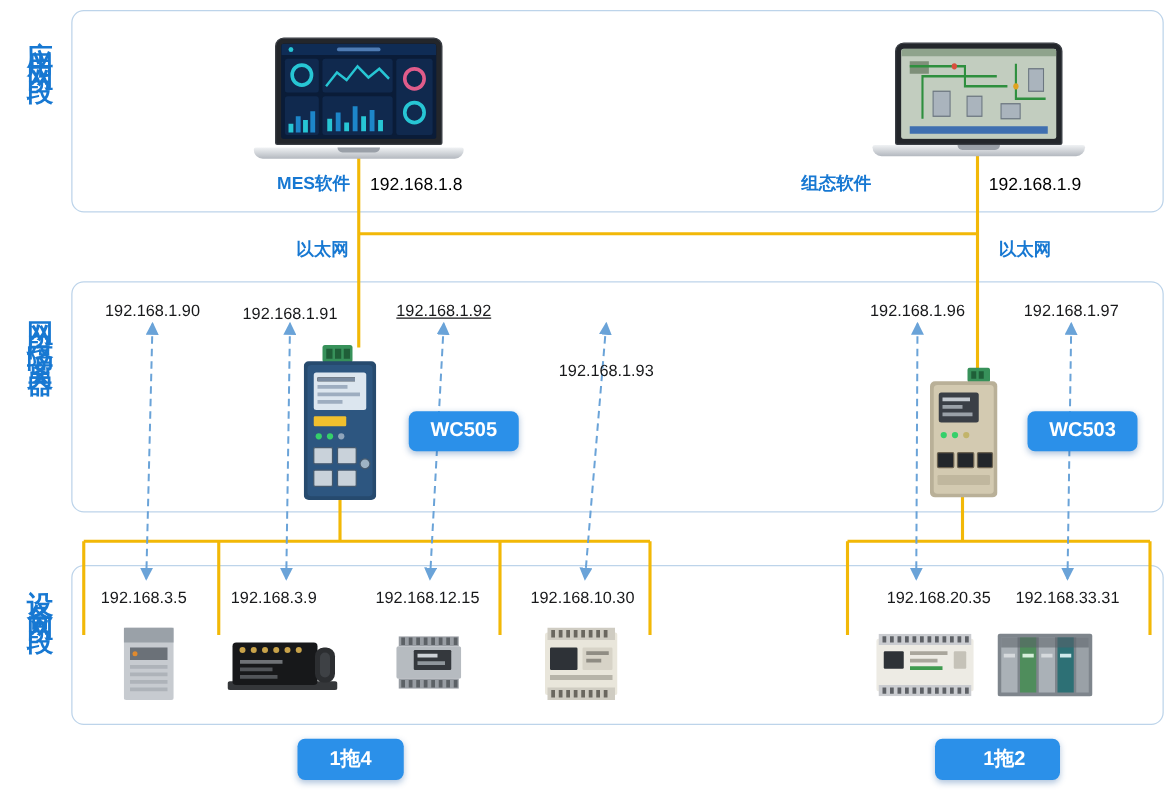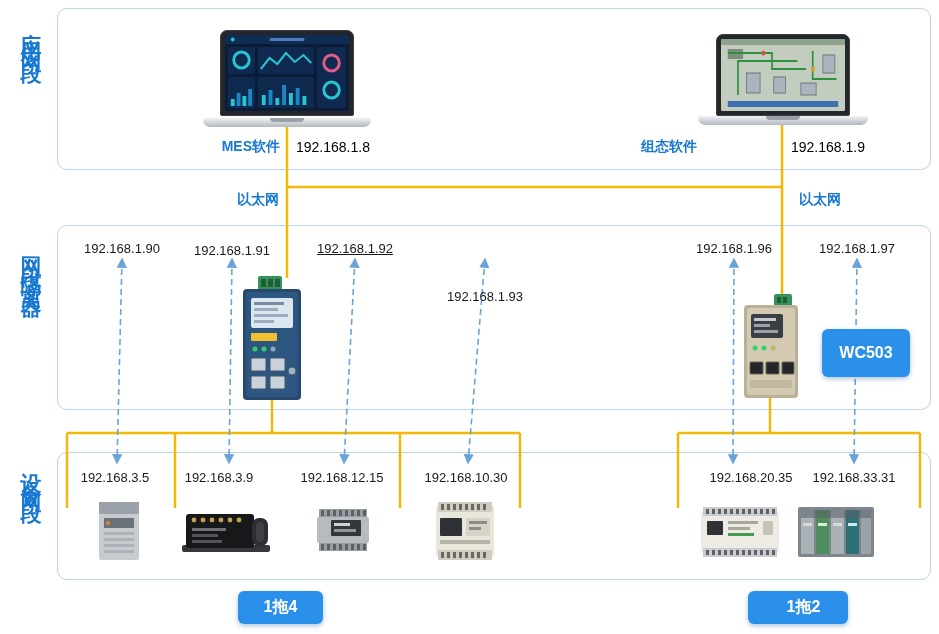--- a/index.html
+++ b/index.html
@@ -185,21 +185,22 @@
       <circle cx="11" cy="54" r="2.5" fill="#35d06a"></circle>
       <circle cx="20" cy="54" r="2.5" fill="#35d06a"></circle>
       <circle cx="29" cy="54" r="2.5" fill="#c2b46a"></circle>
       <rect x="6" y="68" width="13" height="12" rx="1" fill="#22262b" stroke="#6b6250"></rect>
       <rect x="22" y="68" width="13" height="12" rx="1" fill="#22262b" stroke="#6b6250"></rect>
       <rect x="38" y="68" width="12" height="12" rx="1" fill="#22262b" stroke="#6b6250"></rect>
       <rect x="6" y="86" width="42" height="8" rx="1" fill="#c0b79e"></rect>
     </svg>
   </div>
 
-  <div class="badge" style="left:822px; top:329px; width:88px; height:48px;">WC503</div>
+  <div class="badge" style="left:327px; top:329px; width:88px; height:32px;">WC505</div>
+  <div class="badge" style="left:822px; top:329px; width:88px; height:32px;">WC503</div>
 
   <div class="ip" style="left:60px;  top:470px; width:110px;">192.168.3.5</div>
   <div class="ip" style="left:164px; top:470px; width:110px;">192.168.3.9</div>
   <div class="ip" style="left:287px; top:470px; width:110px;">192.168.12.15</div>
   <div class="ip" style="left:411px; top:470px; width:110px;">192.168.10.30</div>
   <div class="ip" style="left:696px; top:470px; width:110px;">192.168.20.35</div>
   <div class="ip" style="left:799px; top:470px; width:110px;">192.168.33.31</div>
 
   <div class="device" style="left:99px; top:502px;">
     <svg width="40" height="58">

